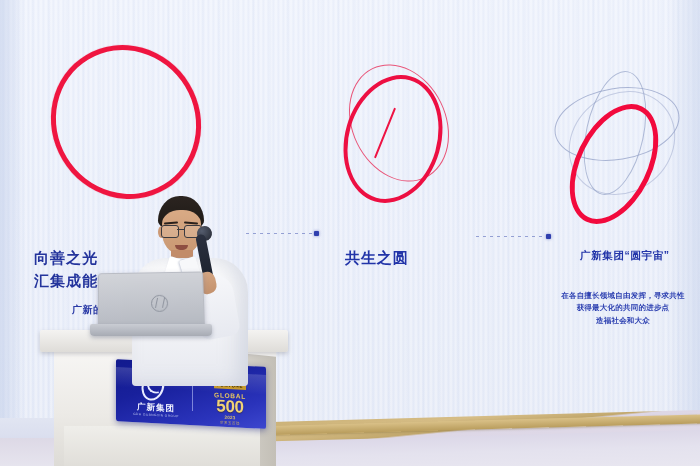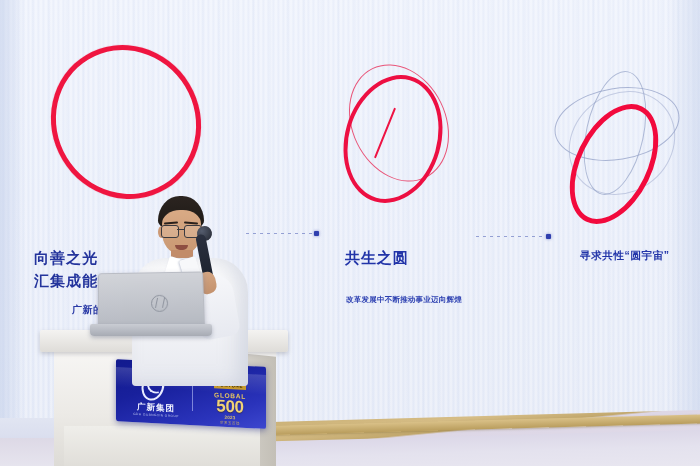--- a/index.html
+++ b/index.html
@@ -364,24 +364,28 @@
   <div class="node node-2"></div>
 
   <div class="headline">
     <div>向善之光</div>
     <div>汇集成能量</div>
   </div>
   <div class="headline-sub">广新的价</div>
 
   <div class="cap cap-2">共生之圆</div>
   <div class="sub sub-2">
-    <div>改革发展中不断推动事业迈向辉煌</div>
-  </div>
-
-  <div class="cap cap-3">寻求共性“圆宇宙”</div>
+  </div>
+
+  <div class="cap cap-3">广新集团“圆宇宙”</div>
+  <div class="sub sub-3">
+    <div>在各自擅长领域自由发挥，寻求共性</div>
+    <div>获得最大化的共同的进步点</div>
+    <div>造福社会和大众</div>
+  </div>
 
   <div class="baseboard"></div>
   <div class="baseboard-strip"></div>
   <div class="floor"></div>
   <div class="wallbottom-left"></div>
   <div class="floor-left"></div>
 
   <div class="person">
     <div class="hair"></div>
     <div class="ear-l"></div>

